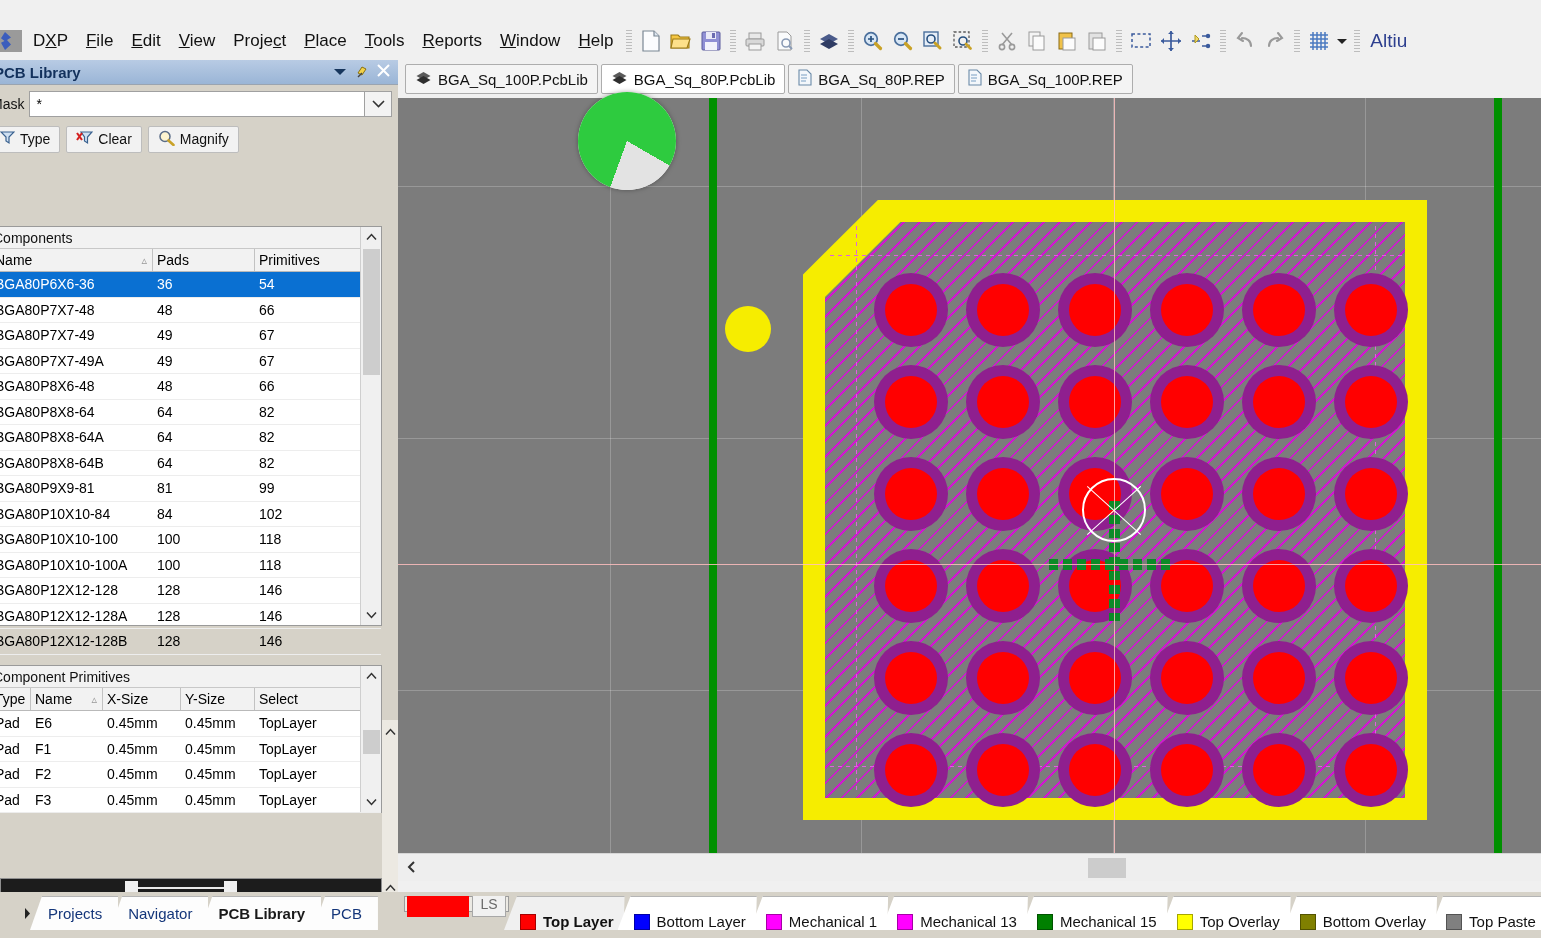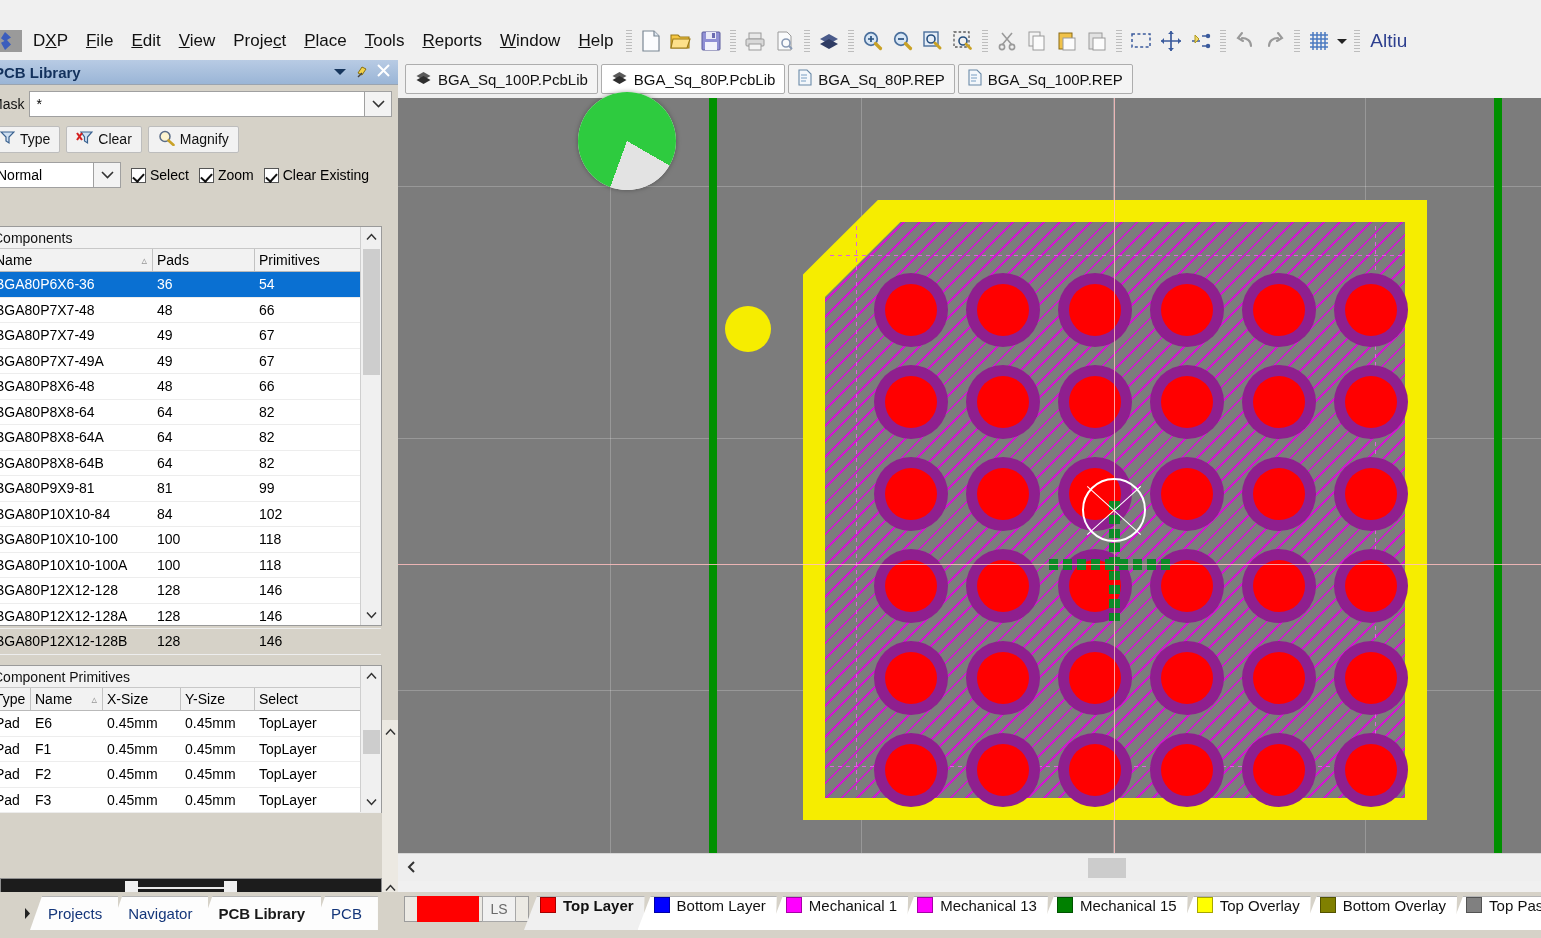--- a/index.html
+++ b/index.html
@@ -276,30 +276,30 @@
     border-top: 1px solid #b5b5b5;
   }
   .ptab.active { font-weight: bold; color: #1a1a1a; }
 
   .layer-tabs {
     position: absolute; left: 404px; top: 4px; height: 40px;
     display: flex; align-items: flex-start; overflow: hidden; width: 1137px;
   }
   .ls-box {
     height: 16px; display: flex; align-items: center; background: #eceae4;
-    border: 1px solid #9c9c9c; padding: 12px; gap: 3px; margin-right: 2px;
+    border: 1px solid #9c9c9c; padding: 2px; gap: 3px; margin-right: 2px;
   }
   .ls-swatch { width: 62px; height: 26px; background: #ff0000; }
   .ls-label {
     width: 34px; height: 26px; background: #f1f1f1; border: 1px solid #a8a8a8;
     display: flex; align-items: center; justify-content: center;
     font-size: 14px; color: #6a6a6a;
   }
   .ltab {
-    height: 34px; display: flex; align-items: flex-start; gap: 7px;
+    height: 34px; display: flex; align-items: flex-end; gap: 7px;
     padding: 0 11px 0 16px; background: #ffffff; font-size: 15px; color: #111;
     margin-left: -7px; white-space: nowrap;
     clip-path: polygon(13px 0, 100% 0, calc(100% - 1px) 100%, 0 100%);
     border-top: 1px solid #b5b5b5;
   }
   .ltab.active { font-weight: bold; background: #f0f0f0; }
   .lsw { width: 16px; height: 16px; flex: 0 0 auto; border: 1px solid rgba(0,0,0,0.35); }
 
   
   .cpuwidget {
@@ -547,40 +547,20 @@
       <span>
         <svg width="17" height="16" viewBox="0 0 17 16">
               <circle cx="7" cy="6.5" r="5" fill="#fdf4d0" stroke="#5a6c87" stroke-width="1.5"></circle>
               <path d="M10.5 10.5l5 4.5" stroke="#c9a227" stroke-width="2.6" stroke-linecap="round"></path>
             </svg>
       </span>
       <span>Magnify</span>
     </div>
   </div>
 
-  <div class="mode-row">
-    <span class="mode-combo">Normal</span>
-    <span class="combo-arrow" style="margin-right:0">
-      <svg width="13" height="8" viewBox="0 0 13 8">
-            <path d="M1 1l5.5 5.5L12 1" fill="none" stroke="#333" stroke-width="1.6"></path>
-          </svg>
-    </span>
-    <span class="chk">
-      <span class="chkbox"></span>
-      <span>Select</span>
-    </span>
-    <span class="chk">
-      <span class="chkbox"></span>
-      <span>Zoom</span>
-    </span>
-    <span class="chk">
-      <span class="chkbox"></span>
-      <span>Clear Existing</span>
-    </span>
-  </div>
 
   <div class="listbox" style="left:-10px; top:166px; width:392px; height:400px;">
     <div class="lb-header">Components</div>
     <div class="cols">
       <div class="col" style="width:162px">
         <span>Name</span>
         <span class="sortmark">▵</span>
       </div>
       <div class="col" style="width:102px">
         <span>Pads</span>

